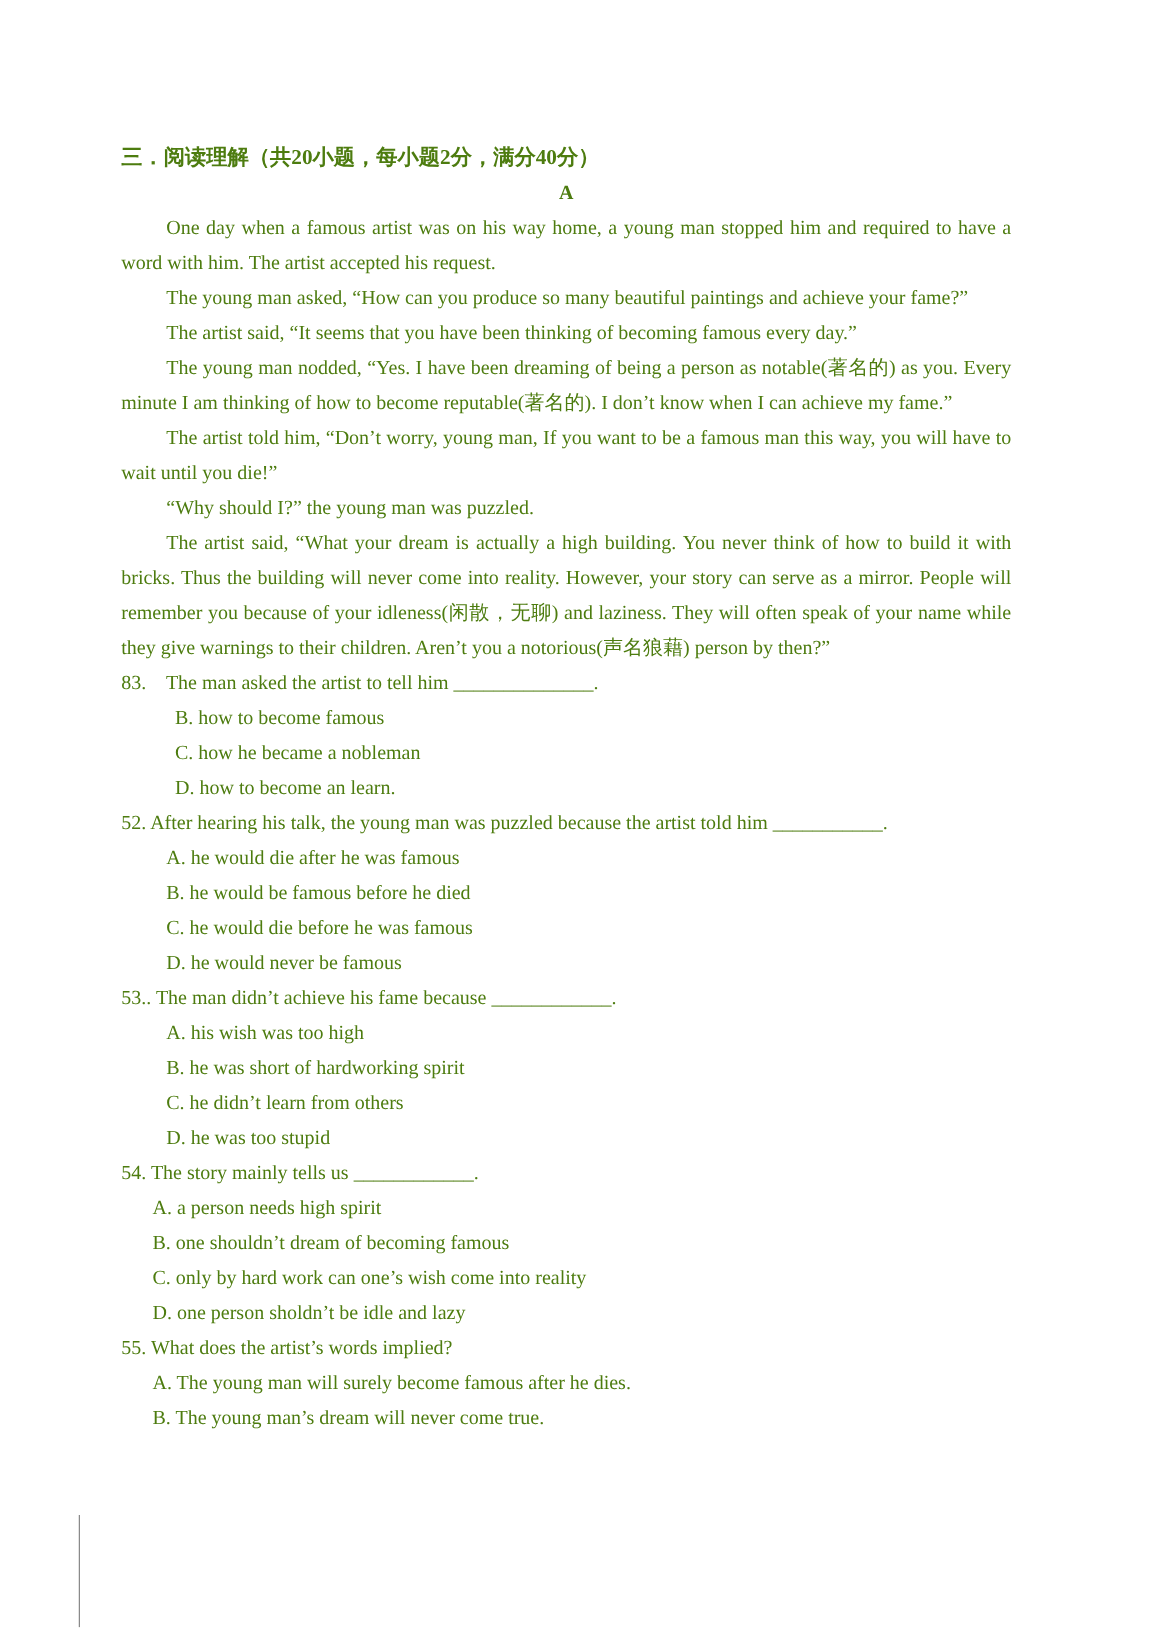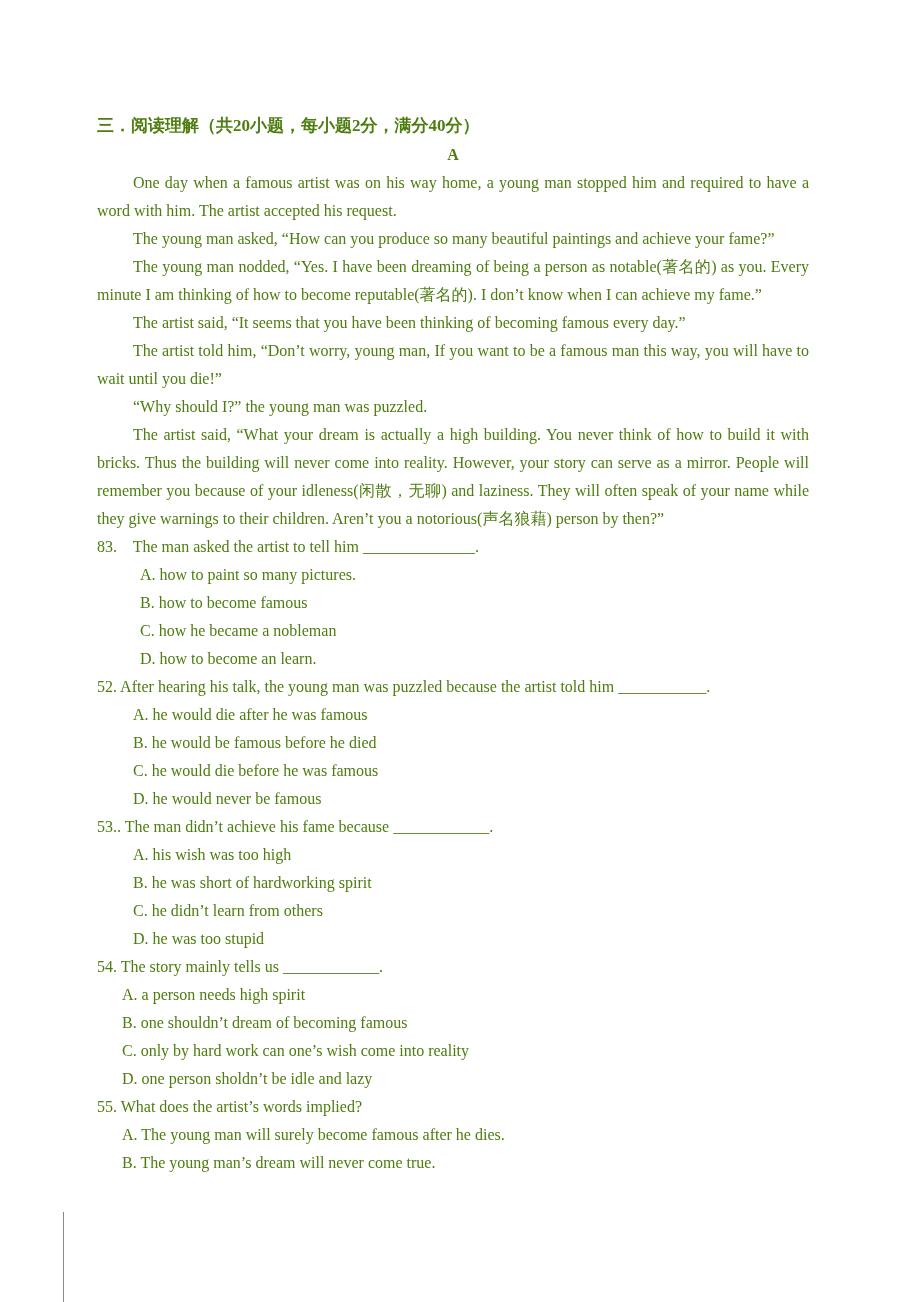--- a/index.html
+++ b/index.html
@@ -64,29 +64,28 @@
 <body>
 
 <div class="page">
   <div class="content">
 
     <div class="heading">三．阅读理解（共20小题，每小题2分，满分40分）</div>
     <div class="passage-label">A</div>
 
     <p class="para">One day when a famous artist was on his way home, a young man stopped him and required to have a word with him. The artist accepted his request.</p>
     <p class="para">The young man asked, “How can you produce so many beautiful paintings and achieve your fame?”</p>
+    <p class="para">The artist said, “It seems that you have been thinking of becoming famous every day.”</p>
     <p class="para">The young man nodded, “Yes. I have been dreaming of being a person as notable(著名的) as you. Every minute I am thinking of how to become reputable(著名的). I don’t know when I can achieve my fame.”</p>
-    <p class="para">The artist said, “It seems that you have been thinking of becoming famous every day.”</p>
     <p class="para">The artist told him, “Don’t worry, young man, If you want to be a famous man this way, you will have to wait until you die!”</p>
     <p class="para">“Why should I?” the young man was puzzled.</p>
     <p class="para">The artist said, “What your dream is actually a high building. You never think of how to build it with bricks. Thus the building will never come into reality. However, your story can serve as a mirror. People will remember you because of your idleness(闲散，无聊) and laziness. They will often speak of your name while they give warnings to their children. Aren’t you a notorious(声名狼藉) person by then?”</p>
 
     <div class="question">
       <p class="q-stem">83.    The man asked the artist to tell him ______________.</p>
-      <p class="q-option opt-a">A. how to paint so many pictures.</p>
       <p class="q-option opt-a">B. how to become famous</p>
       <p class="q-option opt-a">C. how he became a nobleman</p>
       <p class="q-option opt-a">D. how to become an learn.</p>
     </div>
 
     <div class="question">
       <p class="q-stem">52. After hearing his talk, the young man was puzzled because the artist told him ___________.</p>
       <p class="q-option opt-b">A. he would die after he was famous</p>
       <p class="q-option opt-b">B. he would be famous before he died</p>
       <p class="q-option opt-b">C. he would die before he was famous</p>

